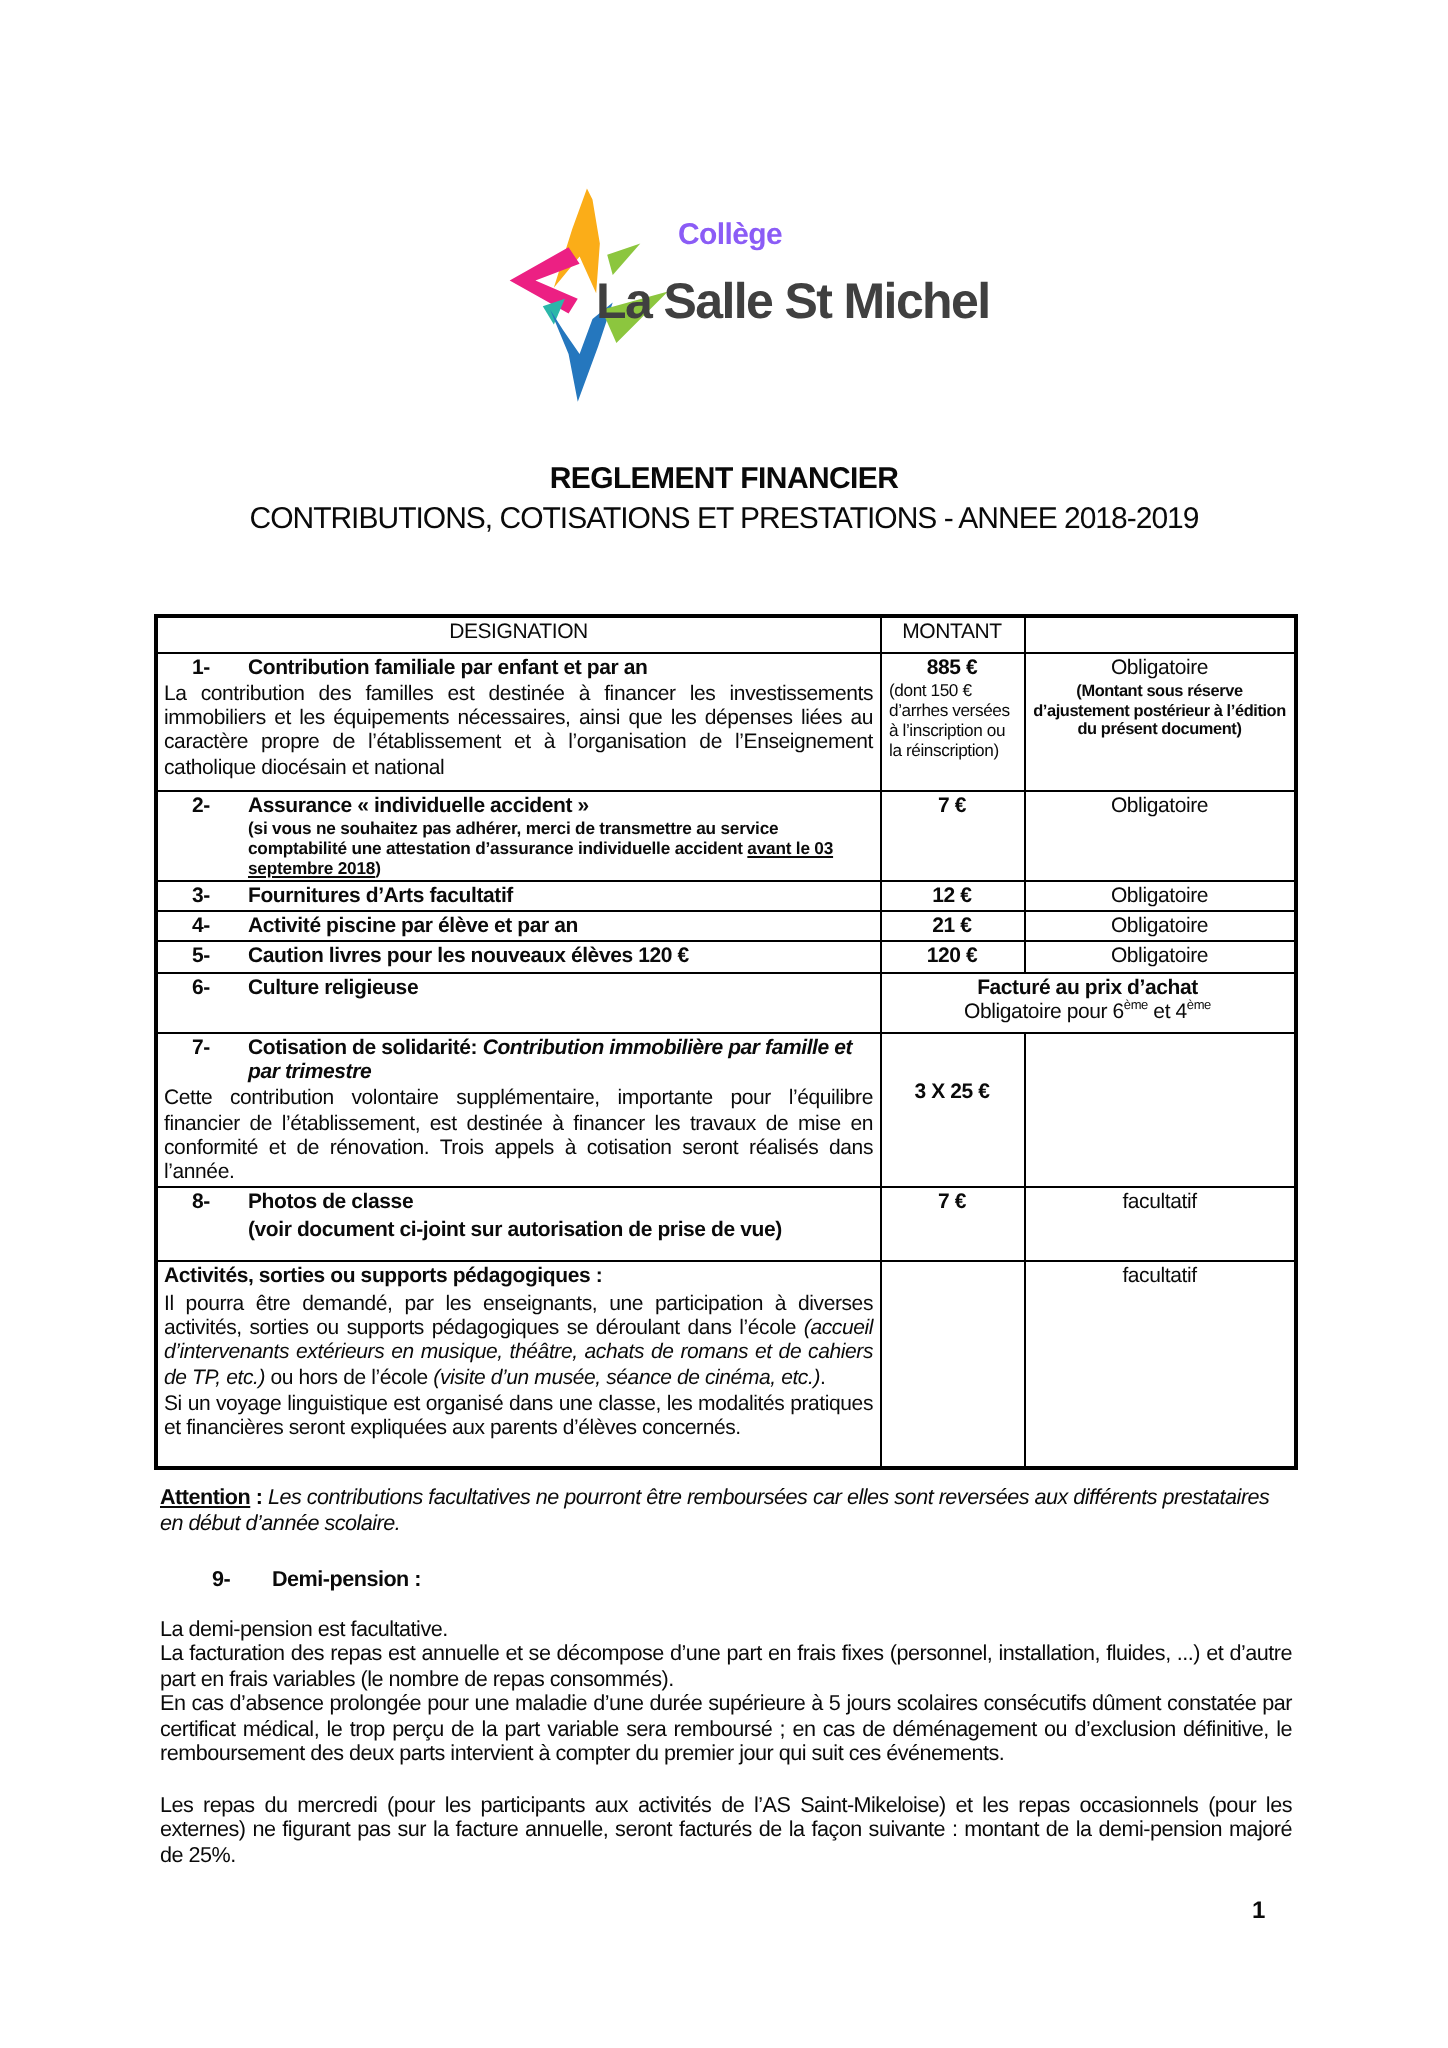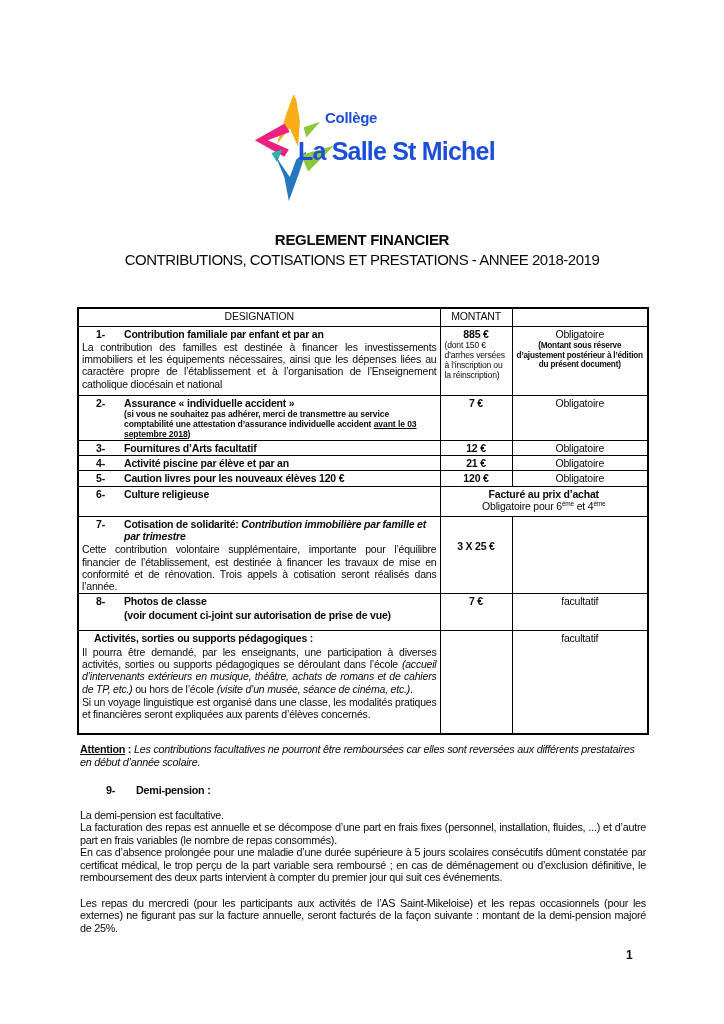--- a/index.html
+++ b/index.html
@@ -4,38 +4,38 @@
 <style>
   html,body{margin:0;padding:0;}
   body{
     width:724px;height:1024px;position:relative;background:#ffffff;
     font-family:"Liberation Sans", sans-serif;color:#0a0a0a;
     -webkit-font-smoothing:antialiased;overflow:hidden;
   }
   
   .logo{position:absolute;left:253px;top:93px;width:260px;height:122px;}
   .logo svg{position:absolute;left:0;top:0;}
-  .logo-type{position:absolute;left:72px;top:16px;font-size:15px;font-weight:bold;color:#1d4ed8;letter-spacing:-0.3px;}
-  .logo-name{position:absolute;left:45px;top:44px;font-size:25px;font-weight:bold;color:#1d4ed8;letter-spacing:-0.8px;white-space:nowrap;}
+  .logo-type{position:absolute;left:86px;top:16px;font-size:15px;font-weight:bold;color:#8b5cf6;letter-spacing:-0.3px;}
+  .logo-name{position:absolute;left:45px;top:44px;font-size:25px;font-weight:bold;color:#404040;letter-spacing:-0.8px;white-space:nowrap;}
   
   .title-block{position:absolute;left:0;top:231px;width:724px;text-align:center;}
   .title-l1{font-size:15px;font-weight:bold;letter-spacing:-0.3px;}
   .title-l2{font-size:15px;font-weight:normal;letter-spacing:-0.5px;margin-top:3px;}
   .title-sub{font-size:11px;font-weight:bold;font-style:italic;text-decoration:underline;margin-top:5px;letter-spacing:-0.2px;}
   
   .doc-table{position:absolute;left:77px;top:307px;border-collapse:collapse;table-layout:fixed;width:570px;
     font-size:10.5px;letter-spacing:-0.2px;line-height:12.3px;}
   .doc-table td{border:1.4px solid #000;vertical-align:top;padding:1px 3px;}
   .doc-table{border:2px solid #000;}
   .c-mont{text-align:center;}
   .c-stat{text-align:center;}
   .hdr{text-align:center;font-size:10.5px;padding:2px 0;}
   .item-head{font-weight:bold;padding-left:42px;text-indent:-28px;}
   .item-head .num{display:inline-block;width:28px;text-indent:0;}
-  .head-noindent{font-weight:bold;margin-left:12px;}
+  .head-noindent{font-weight:bold;}
   .cell-body{text-align:justify;margin-top:1px;}
   .fineprint{font-weight:bold;font-size:8.6px;line-height:10px;padding-left:42px;letter-spacing:-0.1px;}
   .mont-val{font-weight:bold;}
   .mont-note{font-size:8.6px;line-height:10px;text-align:left;padding:0 1px;}
   .stat-note{font-weight:bold;font-size:8.2px;line-height:9.8px;margin-top:1px;}
   .v-mid{padding-top:9px;}
   .merged{text-align:center;}
   .merged .l1{font-weight:bold;}
   .ital{font-style:italic;}
   .undl{text-decoration:underline;}

